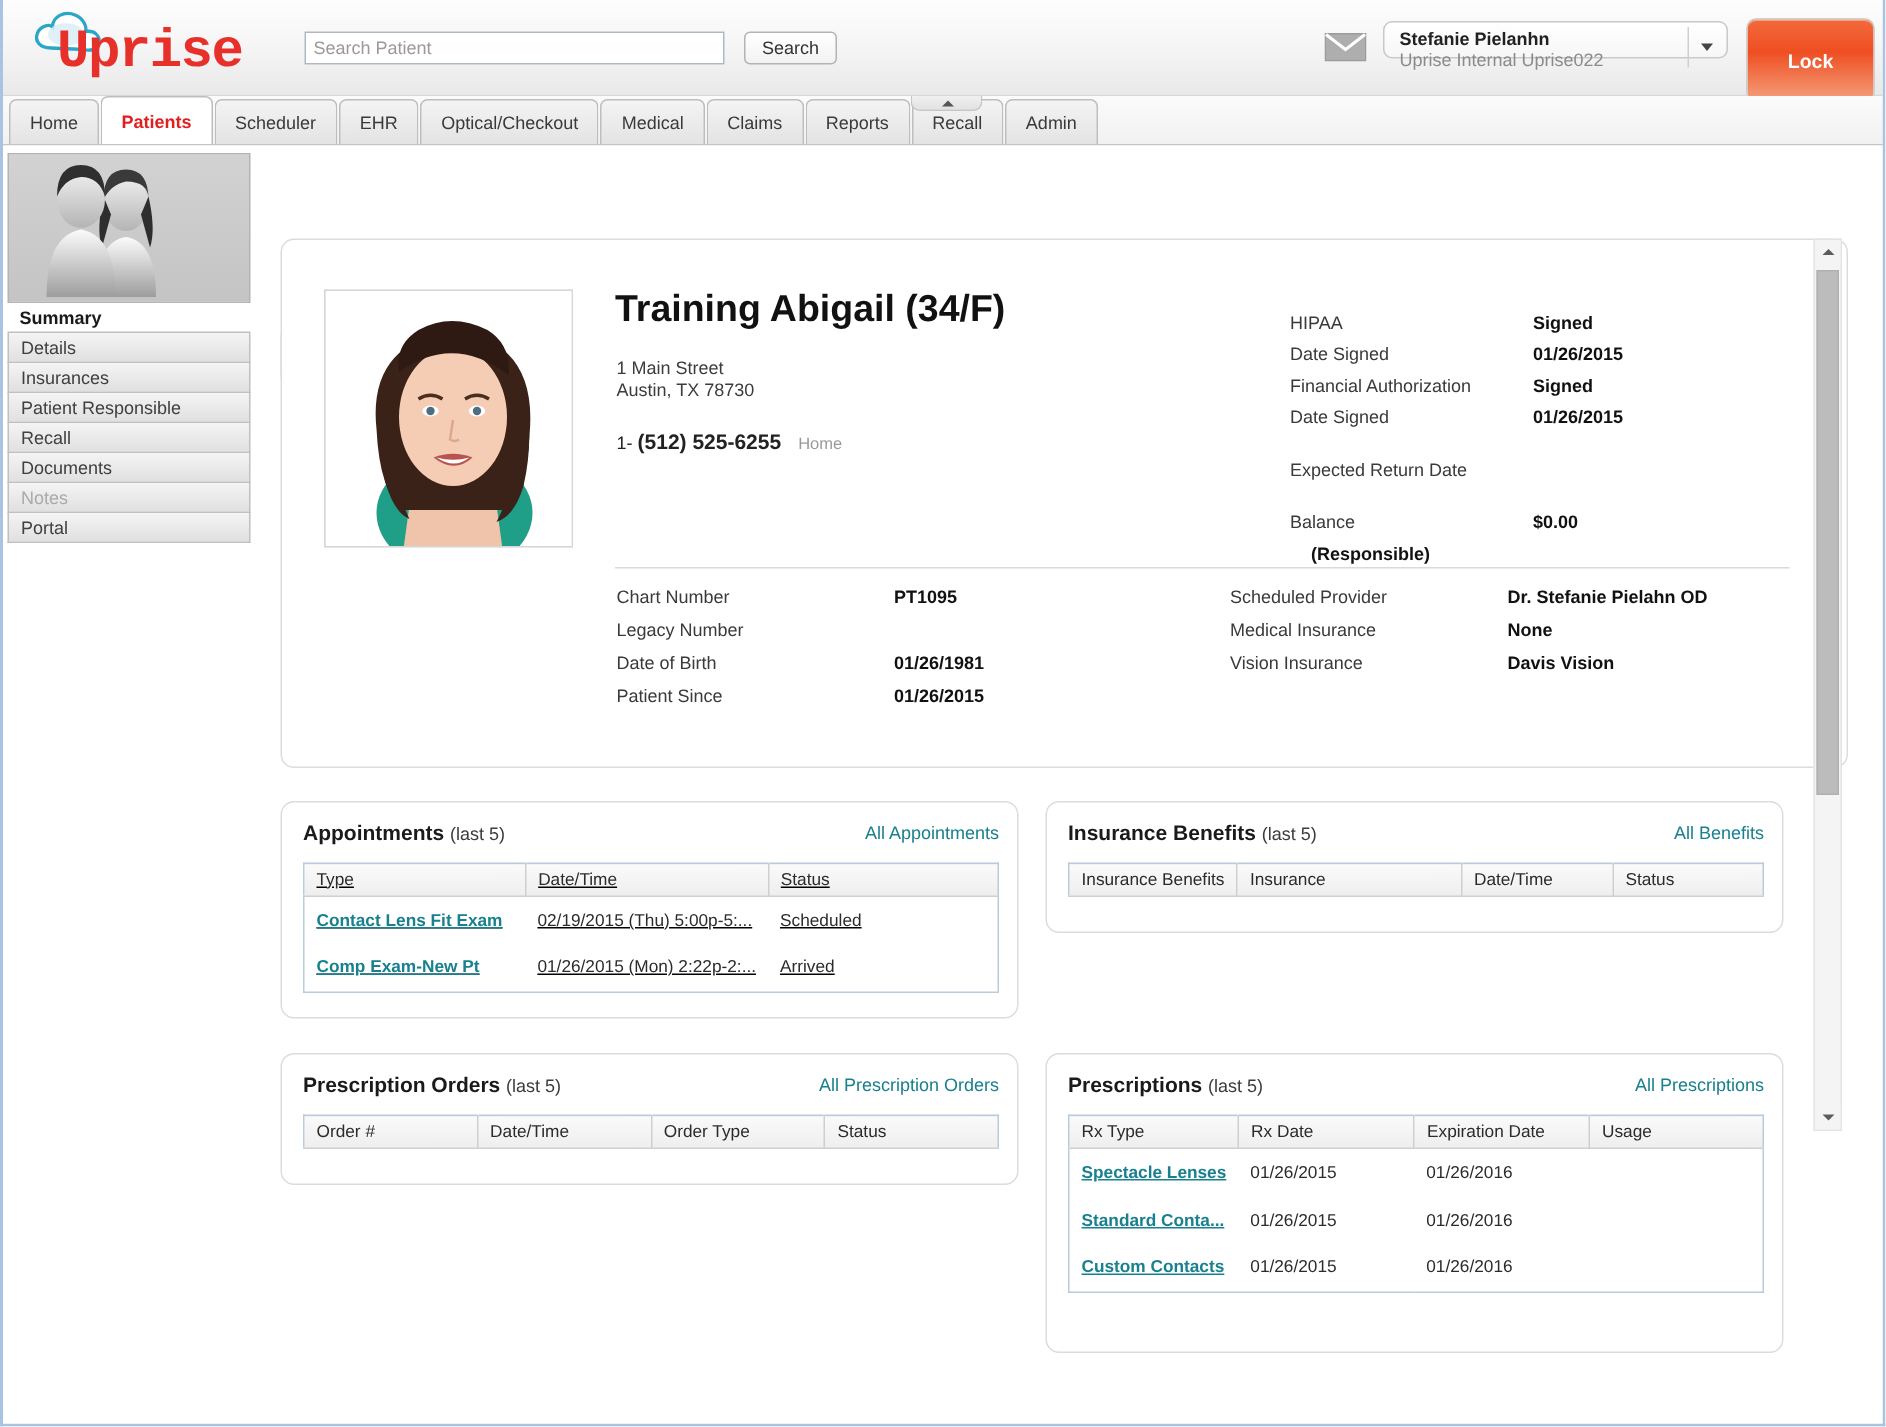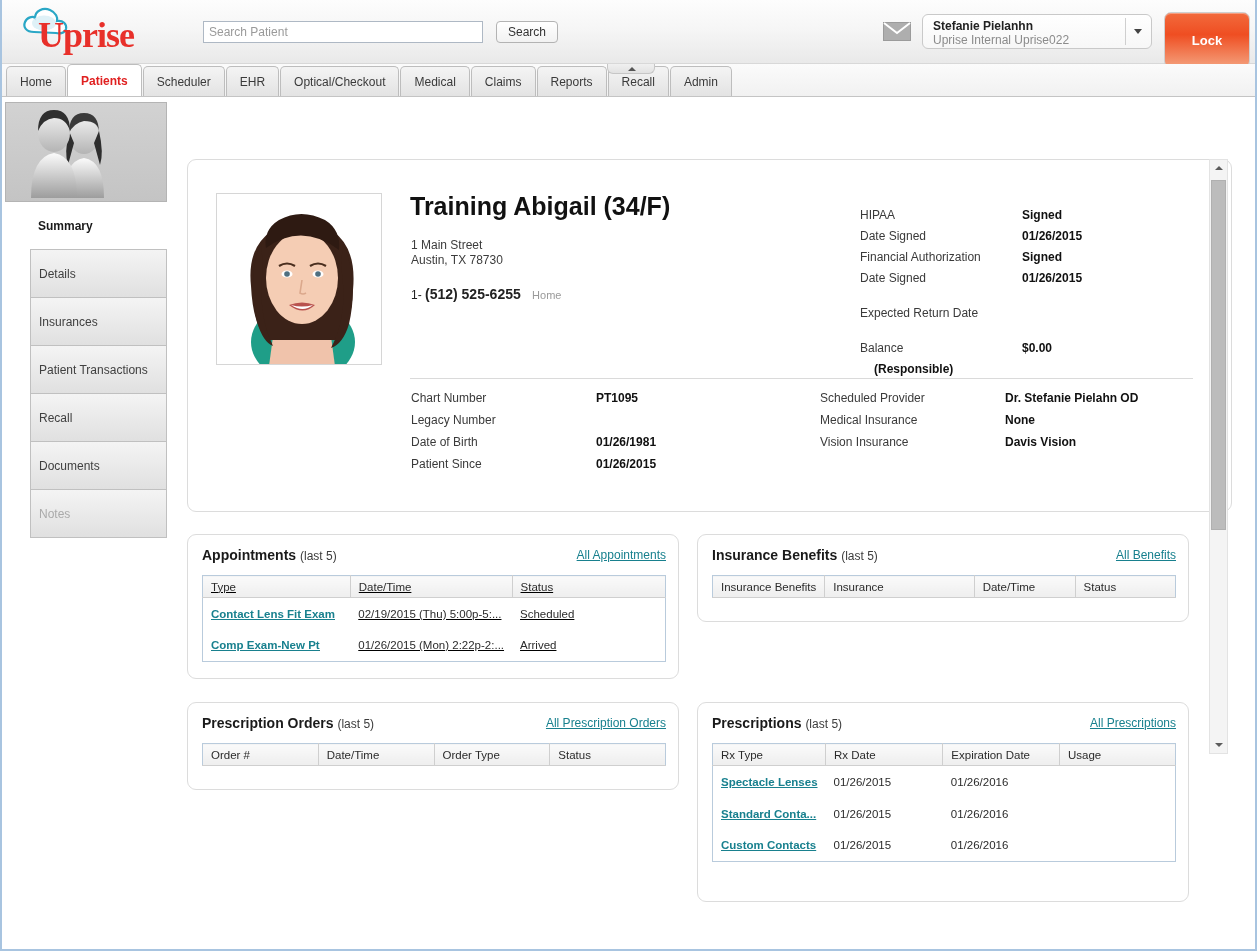--- a/index.html
+++ b/index.html
@@ -28,21 +28,21 @@
   .logo-wrap {
     position: absolute; left: 12px; top: 4px;
     width: 160px; height: 56px;
   }
   .logo-cloud {
     position: absolute; left: 8px; top: 2px;
     width: 46px; height: 30px;
   }
   .logo-text {
     position: absolute; left: 24px; top: 10px;
-    font-family: Liberation Serif, serif;
+    font-family: Liberation Mono, monospace;
     font-size: 36px; font-weight: bold;
     color: #e8302a;
     letter-spacing: -1px;
   }
   .search-input {
     position: absolute; left: 201px; top: 21px;
     width: 280px; height: 22px;
     border: 1px solid #aeb8c4;
     background: #fff;
     font-size: 12px; color: #555;
@@ -57,21 +57,21 @@
     background: linear-gradient(to bottom, #ffffff 0%, #f2f2f2 100%);
     font-size: 12px; color: #333; cursor: pointer;
     font-family: "Liberation Sans", sans-serif;
   }
   .env-icon {
     position: absolute; left: 881px; top: 22px;
     width: 28px; height: 19px;
   }
   .user-select {
     position: absolute; left: 920px; top: 14px;
-    width: 230px; height: 35px;
+    width: 230px; height: 25px;
     border: 1px solid #c9c9c9; border-radius: 6px;
     background: linear-gradient(to bottom, #ffffff 0%, #f7f7f7 100%);
     cursor: pointer;
   }
   .user-name {
     position: absolute; left: 10px; top: 4px;
     font-size: 12px; font-weight: bold; color: #222;
     white-space: nowrap;
   }
   .user-org {
@@ -163,28 +163,27 @@
     width: 162px;
   }
   .sidebar-photo {
     width: 162px; height: 100px;
     background: linear-gradient(to bottom, #d2d2d2, #c4c4c4);
     border: 1px solid #b4b4b4;
     position: relative;
     overflow: hidden;
   }
   .sidebar-item {
-    height: 48px;
+    height: 20px;
     display: flex; align-items: center;
     padding-left: 8px;
     font-size: 12px; color: #404040;
     border: 1px solid #c0c0c0; border-top: none;
     background: linear-gradient(to bottom,#f4f4f4 0%, #e0e0e0 100%);
     cursor: pointer;
-    margin-left: 25px;
   }
   .sidebar-item.active {
     background: #ffffff;
     font-weight: bold;
     color: #1a1a1a;
     border-left: none; border-right: none;
   }
   .sidebar-item.disabled {
     color: #aaaaaa; cursor: default;
   }
@@ -321,21 +320,21 @@
   }
   .panel-title {
     position: absolute; left: 14px; top: 12px;
     font-size: 14px; font-weight: bold; color: #1a1a1a;
     white-space: nowrap;
   }
   .panel-title .sub { font-weight: normal; font-size: 12px; color: #3c3c3c; }
   .panel-link {
     position: absolute; right: 12px; top: 13px;
     font-size: 12px; color: #18808e;
-    text-decoration: underline; cursor: pointer;
+    cursor: pointer;
     white-space: nowrap;
     text-align: right;
   }
   table.grid {
     position: absolute; left: 14px; top: 40px;
     border-collapse: collapse;
     font-size: 11.5px;
     border: 1px solid #b9cbdc;
     background: #fff;
   }
@@ -433,24 +432,25 @@
           <path d="M93 28 Q98 50 94 62 L88 40 Z" fill="#2e2e2e"></path>
           <path d="M58 95 Q58 58 78 55 Q98 58 98 95 Z" fill="url(#gA)"></path>
           <ellipse cx="48" cy="30" rx="16" ry="19" fill="url(#gB)"></ellipse>
           <path d="M32 28 Q32 7 48 7 Q64 7 64 28 Q60 15 48 15 Q37 16 32 28Z" fill="#2f2f2f"></path>
           <path d="M25 95 Q25 54 48 50 Q71 54 71 95 Z" fill="url(#gA)"></path>
         </svg>
       </div>
       <div class="sidebar-item active">Summary</div>
       <div class="sidebar-item">Details</div>
       <div class="sidebar-item">Insurances</div>
-      <div class="sidebar-item">Patient Transactions</div>
+      <div class="sidebar-item">Patient Responsible</div>
       <div class="sidebar-item">Recall</div>
       <div class="sidebar-item">Documents</div>
       <div class="sidebar-item disabled">Notes</div>
+      <div class="sidebar-item">Portal</div>
     </div>
 
     <div class="main">
 
       <div class="createbar">
         <div class="toolbar">
           <span class="createnew-label">Create New</span>
           <div class="pill">
             <span>Appointment</span>
           </div>

